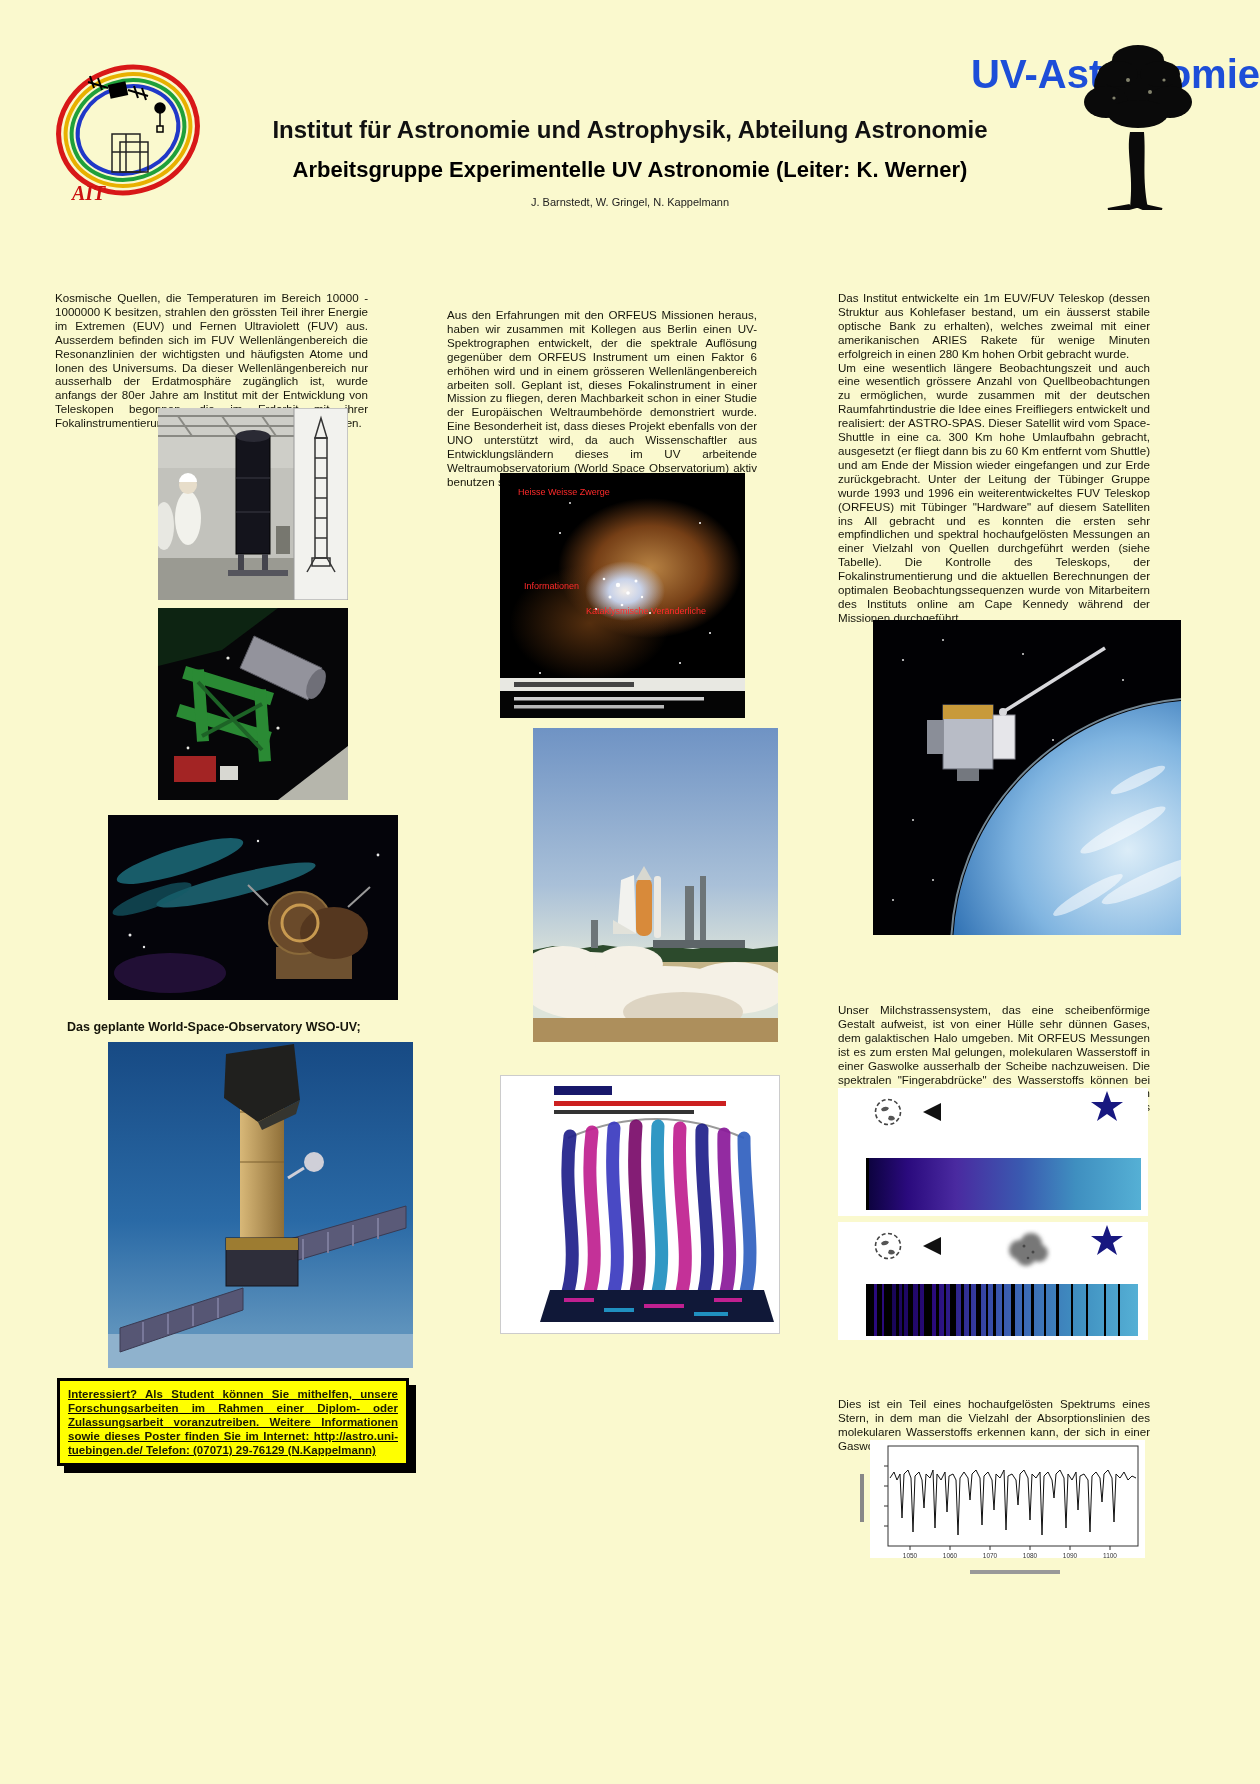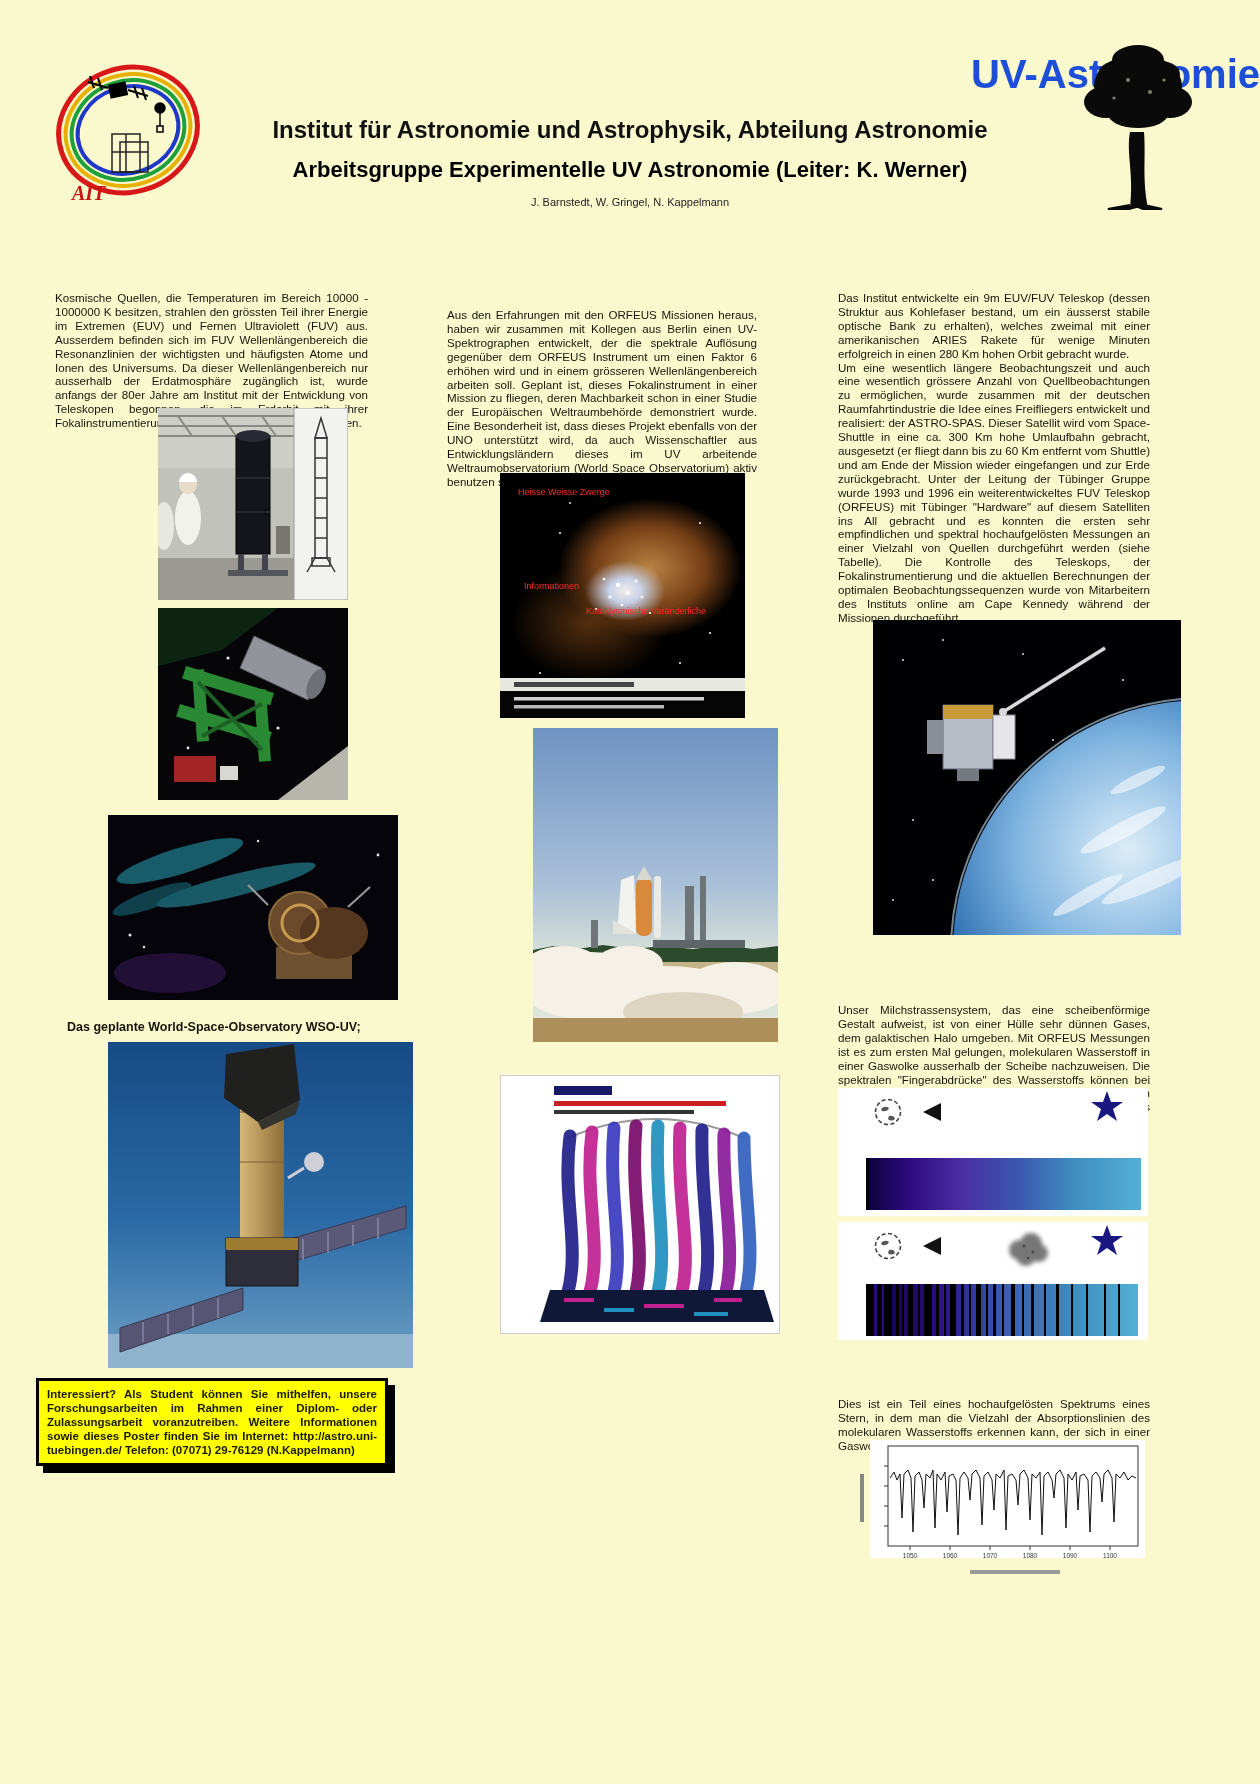--- a/index.html
+++ b/index.html
@@ -215,21 +215,21 @@
       <line x1="132" y1="120" x2="176" y2="120" stroke="#7a5f2e"></line>
     <polygon points="118,12 186,2 192,58 150,80 116,56" fill="#20201e"></polygon>
     <polygon points="150,80 192,58 188,72 154,88" fill="#35352f"></polygon>
     <rect x="118" y="196" width="72" height="48" fill="#2e2e3a" stroke="#14141c"></rect>
     <rect x="118" y="196" width="72" height="12" fill="#b08a30" opacity="0.85"></rect>
     <circle cx="206" cy="120" r="10" fill="#cfcfd8"></circle>
       <line x1="196" y1="126" x2="180" y2="136" stroke="#cfcfd8" stroke-width="3"></line>
   </svg>
 </div>
 
-<div class="abs" style="left:36px;top:1378px;width:330px;background:#FFFF00;border:3px solid #000;box-shadow:7px 7px 0 #000;padding:6px 8px;">
+<div class="abs" style="left:57px;top:1378px;width:330px;background:#FFFF00;border:3px solid #000;box-shadow:7px 7px 0 #000;padding:6px 8px;text-decoration:underline;">
   <div style="font:bold 11.5px/14px 'Liberation Sans',sans-serif;color:#1a1a00;text-align:justify;">Interessiert?  Als Student können Sie mithelfen, unsere Forschungsarbeiten im Rahmen einer Diplom- oder Zulassungsarbeit voranzutreiben.  Weitere Informationen sowie dieses Poster finden Sie im Internet: http://astro.uni-tuebingen.de/  Telefon: (07071) 29-76129 (N.Kappelmann)</div>
 </div>
 
 <div class="abs col-text" style="left:447px;top:263px;width:310px;">Aus den Erfahrungen mit den ORFEUS Missionen heraus, haben wir zusammen mit Kollegen aus Berlin einen UV-Spektrographen entwickelt, der die spektrale Auflösung gegenüber dem ORFEUS Instrument um einen Faktor 6 erhöhen wird und in einem grösseren Wellenlängenbereich arbeiten soll.  Geplant ist, dieses Fokalinstrument in einer Mission zu fliegen, deren Machbarkeit schon in einer Studie der Europäischen Weltraumbehörde demonstriert wurde.  Eine Besonderheit ist, dass dieses Projekt ebenfalls von der UNO unterstützt wird, da auch Wissenschaftler aus Entwicklungsländern dieses im UV arbeitende Weltraumobservatorium (World Space Observatorium) aktiv benutzen sollen.</div>
 
 <div class="img-frame" style="left:500px;top:473px;width:245px;height:245px;">
   <svg width="245" height="245" viewBox="0 0 245 245" style="position:absolute;left:0;top:0;">
     <defs>
       <radialGradient id="neb1">
           <stop offset="0" stop-color="#d89a50"></stop>
@@ -340,21 +340,21 @@
         <rect x="180" y="222" width="28" height="4"></rect>
       </g>
     <g fill="#2090c0">
         <rect x="70" y="232" width="30" height="4"></rect>
         <rect x="160" y="236" width="34" height="4"></rect>
       </g>
   </svg>
 </div>
 
 <div class="abs col-text" style="left:838px;top:246px;width:312px;">
-  <p>Das Institut entwickelte ein 9m EUV/FUV Teleskop (dessen Struktur aus Kohlefaser bestand, um ein äusserst stabile optische Bank zu erhalten), welches zweimal mit einer amerikanischen ARIES Rakete für wenige Minuten erfolgreich in einen 280 Km hohen Orbit gebracht wurde.</p>
+  <p>Das Institut entwickelte ein 1m EUV/FUV Teleskop (dessen Struktur aus Kohlefaser bestand, um ein äusserst stabile optische Bank zu erhalten), welches zweimal mit einer amerikanischen ARIES Rakete für wenige Minuten erfolgreich in einen 280 Km hohen Orbit gebracht wurde.</p>
   <p>Um eine wesentlich längere Beobachtungszeit und auch eine wesentlich grössere Anzahl von Quellbeobachtungen zu ermöglichen, wurde zusammen mit der deutschen Raumfahrtindustrie die Idee eines Freifliegers entwickelt und realisiert:  der ASTRO-SPAS. Dieser Satellit wird vom Space-Shuttle in eine ca. 300 Km hohe Umlaufbahn gebracht, ausgesetzt (er fliegt dann bis zu 60 Km entfernt vom Shuttle) und am Ende der Mission wieder eingefangen und zur Erde zurückgebracht. Unter der Leitung der Tübinger Gruppe wurde 1993 und 1996 ein weiterentwickeltes FUV Teleskop (ORFEUS) mit Tübinger "Hardware" auf diesem Satelliten ins All gebracht und es konnten die ersten sehr empfindlichen und spektral hochaufgelösten Messungen an einer Vielzahl von Quellen durchgeführt werden (siehe Tabelle).  Die Kontrolle des Teleskops, der Fokalinstrumentierung und die aktuellen Berechnungen der optimalen Beobachtungssequenzen wurde von Mitarbeitern des Instituts online am Cape Kennedy während der Missionen durchgeführt.</p>
 </div>
 
 <div class="img-frame" style="left:840px;top:620px;width:308px;height:315px;">
   <svg width="308" height="315" viewBox="0 0 308 315">
     <defs>
       <radialGradient id="earthg" cx="0.35" cy="0.3">
         <stop offset="0" stop-color="#dcedf8"></stop>
           <stop offset="0.45" stop-color="#7fb4e0"></stop>
           <stop offset="0.8" stop-color="#2a6cb0"></stop>

